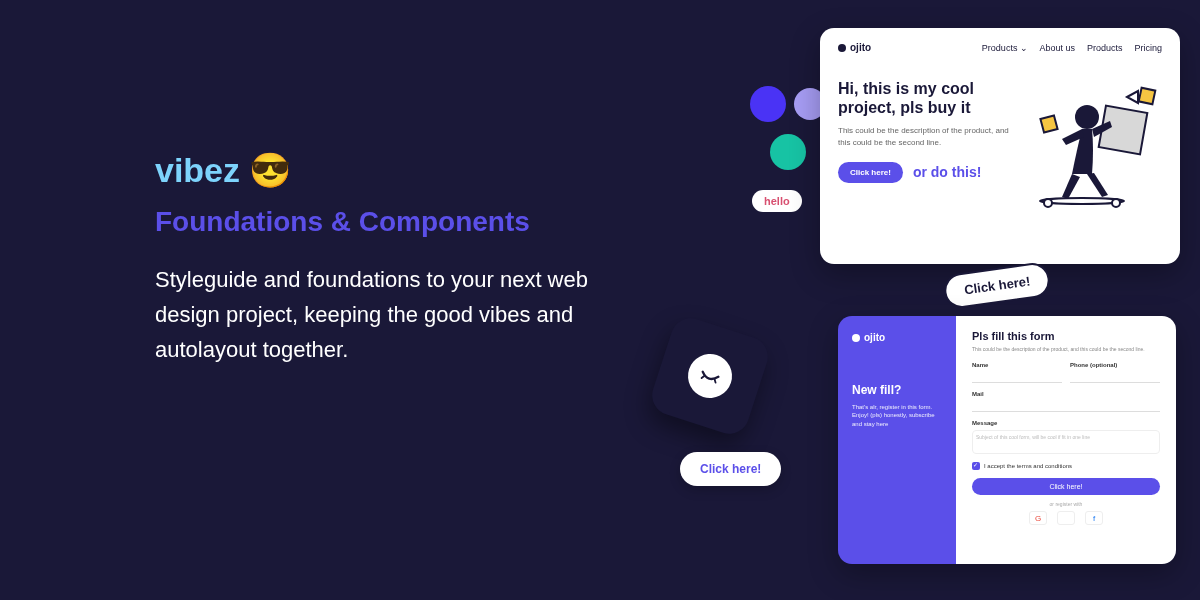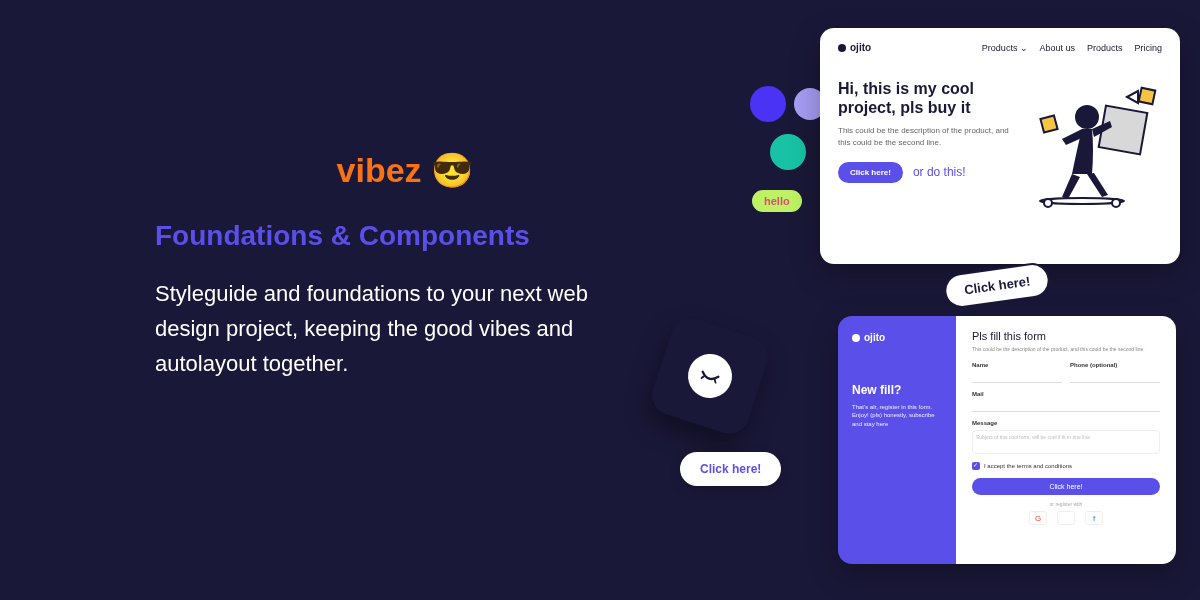--- a/index.html
+++ b/index.html
@@ -13,56 +13,55 @@
 }
 .left-content {
   position: absolute;
   left: 155px;
   top: 150px;
   width: 500px;
 }
 .brand {
   font-size: 34px;
   font-weight: 800;
-  color: #f97316;
-  text-align: center;
+  color: #7dd3fc;
 }
 .main-title {
   font-size: 56px;
   font-weight: 800;
   color: #fff;
   margin-top: 28px;
   line-height: 1.1;
 }
 .subtitle {
   font-size: 28px;
   font-weight: 700;
   color: #5b4fe9;
-  margin-top: 30px;
+  margin-top: 16px;
 }
 .description {
   font-size: 22px;
   color: #fff;
   margin-top: 24px;
   line-height: 1.6;
 }
 .circles {
   position: absolute;
   left: 750px;
   top: 86px;
 }
 .circ { border-radius: 50%; position: absolute; }
 .c1 { width: 36px; height: 36px; background: #4a33f5; left: 0; top: 0; }
 .c2 { width: 32px; height: 32px; background: #a79df5; left: 44px; top: 2px; }
 .c3 { width: 36px; height: 36px; background: #17c3a4; left: 20px; top: 48px; }
 .pill {
   position: absolute;
   left: 752px;
   top: 190px;
-  background: #bef264;
+  background: #ffffff;
   color: #d85070;
   font-size: 11px;
   font-weight: 600;
   padding: 5px 12px;
   border-radius: 999px;
   text-align: center;
 }
 .mock-card {
   position: absolute;
   background: #fff;
@@ -85,21 +84,21 @@
 .mock1 .nav .logo { font-weight: 700; font-size: 10px; display:flex; align-items:center; gap:4px;}
 .mock1 .nav .logo::before { content:""; width:8px; height:8px; background:#1a1838; border-radius:50%; display:inline-block;}
 .mock1 .nav .spacer { flex: 1; }
 .mock1 .nav .nl { margin-left: 12px; }
 .mock1 .hero { display: flex; margin-top: 26px; gap: 12px; }
 .mock1 .hero-left { flex: 1; }
 .mock1 .hero-title { font-size: 16px; font-weight: 800; color: #1a1838; line-height: 1.2; }
 .mock1 .hero-desc { font-size: 8px; color: #666; margin-top: 8px; line-height: 1.4; }
 .mock1 .cta-row { display: flex; align-items: center; gap: 10px; margin-top: 14px; }
 .mock1 .cta-btn { background: #5b4fe9; color: #fff; font-size: 8px; font-weight: 600; padding: 6px 12px; border-radius: 999px; }
-.mock1 .cta-link { font-size: 12px; color: #5b4fe9; }
+.mock1 .cta-link { font-size: 14px; color: #5b4fe9; font-weight: bold; }
 .mock1 .illu { width: 130px; height: 130px; position: relative; }
 .illu svg { width: 100%; height: 100%; }
 
 .bubble {
   position: absolute;
   background: #fff;
   border: 2px solid #1a1838;
   border-radius: 999px;
   padding: 8px 18px;
   font-size: 13px;
@@ -148,21 +147,21 @@
 }
 .mock2 .side .slogo { font-size: 10px; font-weight:700; display:flex; gap:4px; align-items:center;}
 .mock2 .side .slogo::before { content:""; width:8px;height:8px;background:#fff;border-radius:50%;}
 .mock2 .side .sh { font-size: 12px; font-weight:700; margin-top: 40px; }
 .mock2 .side .sd { font-size: 6px; margin-top: 6px; line-height:1.4; opacity:0.9;}
 .mock2 .form {
   flex: 1;
   background: #fff;
   padding: 14px 16px;
 }
-.mock2 .ftitle { font-size: 11px; font-weight:400; color:#1a1838; }
+.mock2 .ftitle { font-size: 11px; font-weight:700; color:#1a1838; }
 .mock2 .fdesc { font-size: 5px; color:#888; margin-top:4px; }
 .mock2 .row2 { display:flex; gap:8px; margin-top:10px;}
 .mock2 .field { flex:1; }
 .mock2 .flabel { font-size:6px; color:#333; font-weight:600;}
 .mock2 .finput { height:12px; border-bottom:1px solid #ddd; margin-top:3px;}
 .mock2 .full { margin-top:8px; }
 .mock2 .msg { height:24px; border:1px solid #eee; border-radius:4px; margin-top:4px; padding:3px; font-size:5px; color:#bbb;}
 .mock2 .check { display:flex; gap:4px; align-items:center; margin-top:8px; font-size:6px; color:#333;}
 .mock2 .check .box{ width:8px;height:8px;background:#5b4fe9;border-radius:2px; position:relative;}
 .mock2 .check .box::after{content:"✓";color:#fff;font-size:6px;position:absolute;left:1px;top:-1px;}

